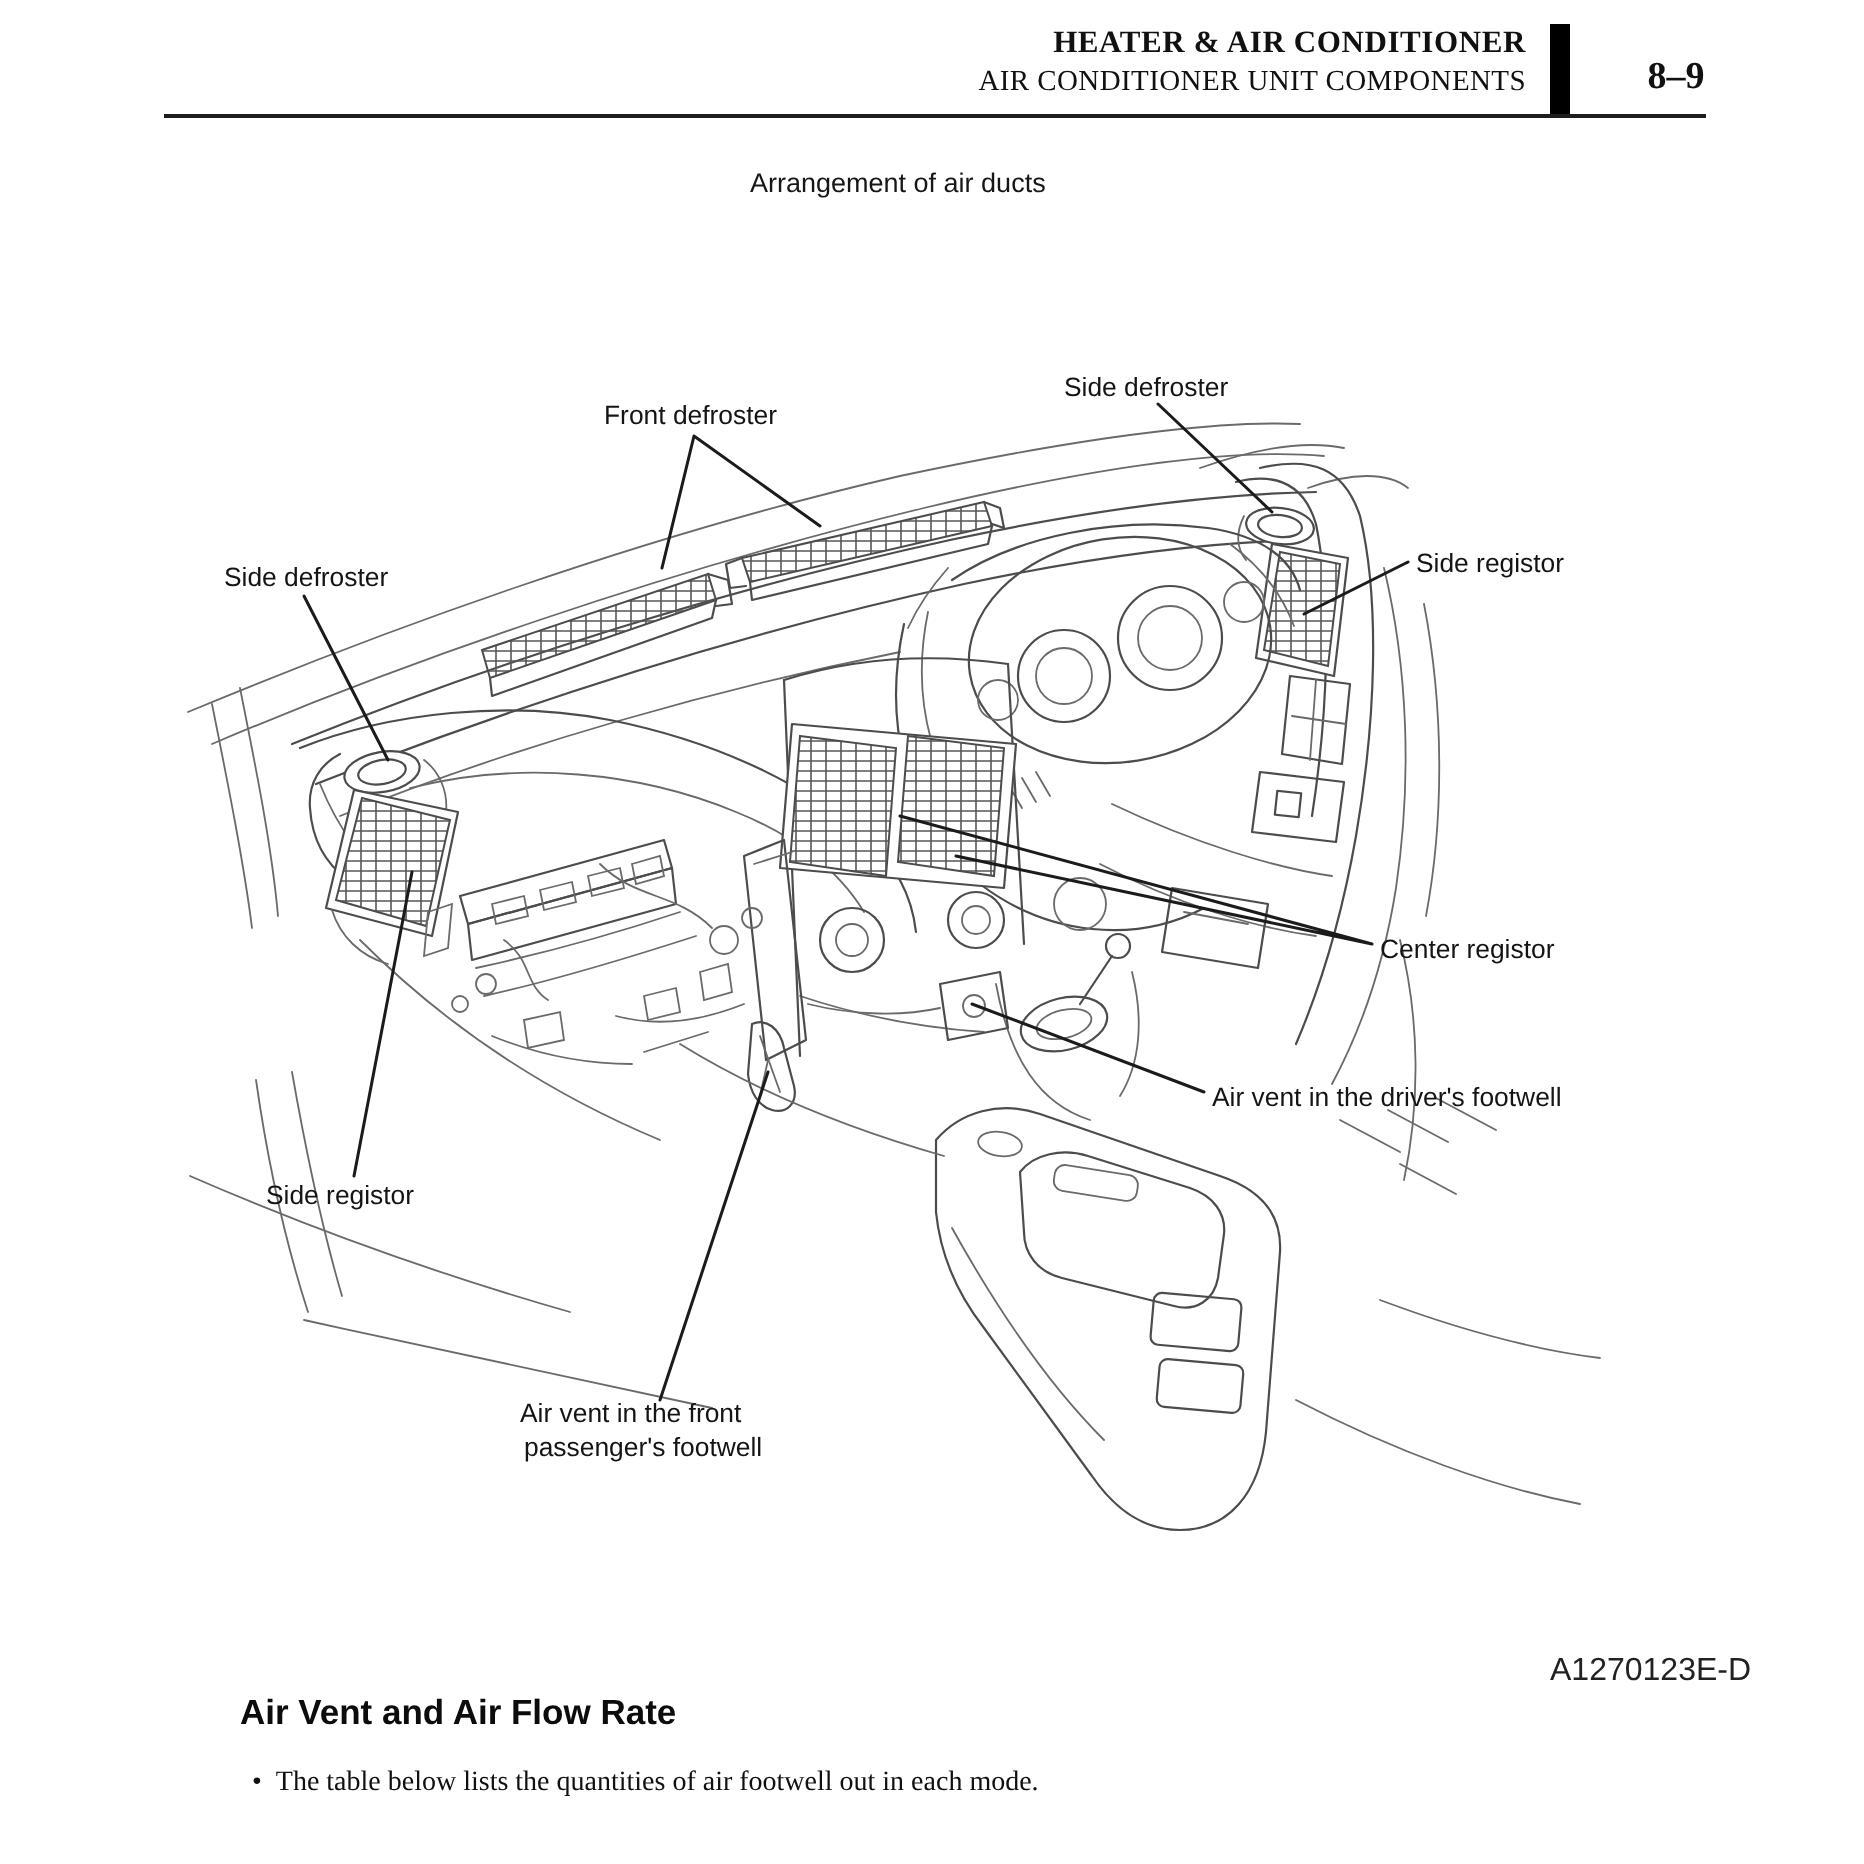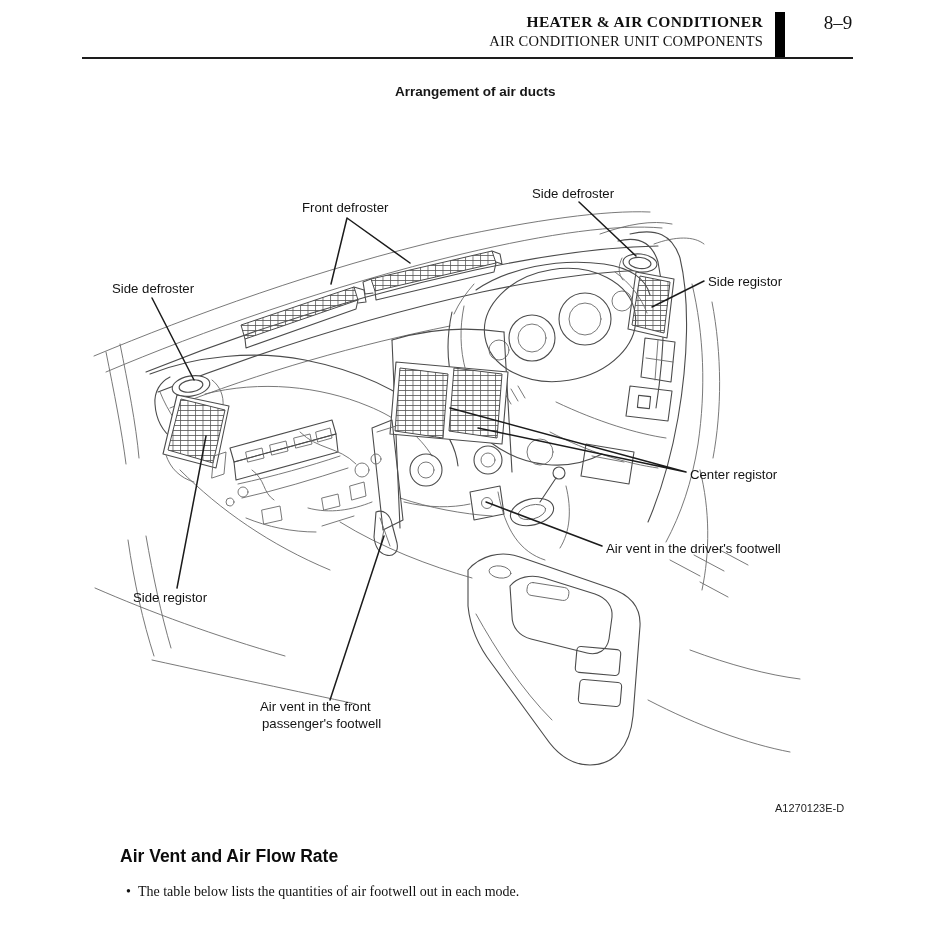--- a/index.html
+++ b/index.html
@@ -4,26 +4,26 @@
 <style>
   html,body{margin:0;padding:0;background:#fff;}
   .page{position:relative;width:932px;height:932px;background:#ffffff;overflow:hidden;
         font-family:"Liberation Sans",sans-serif;color:#111;}
   
   .hdr-chapter{position:absolute;top:13px;right:169px;font-family:"Liberation Serif",serif;
                font-weight:bold;font-size:15.5px;letter-spacing:.3px;white-space:nowrap;}
   .hdr-section{position:absolute;top:33px;right:169px;font-family:"Liberation Serif",serif;
                font-size:14.5px;letter-spacing:.2px;white-space:nowrap;}
   .hdr-bar{position:absolute;left:775px;top:12px;width:10px;height:45px;background:#000;}
-  .hdr-page{position:absolute;left:818px;top:12px;width:40px;text-align:center;
-            font-family:"Liberation Serif",serif;font-weight:normal;font-size:19px;}
+  .hdr-page{position:absolute;left:818px;top:28px;width:40px;text-align:center;
+            font-family:"Liberation Serif",serif;font-weight:bold;font-size:19px;}
   .hdr-rule{position:absolute;left:82px;top:57px;width:771px;height:2px;background:#1d1d1d;}
   
-  .fig-caption{position:absolute;left:395px;top:84px;font-size:13.5px;color:#161616;font-weight:bold;}
-  .fig-code{position:absolute;left:775px;top:802px;font-size:11px;color:#222;}
+  .fig-caption{position:absolute;left:375px;top:84px;font-size:13.5px;color:#161616;}
+  .fig-code{position:absolute;left:775px;top:827px;font-size:16px;color:#222;}
   
   .sec-heading{position:absolute;left:120px;top:846px;font-weight:bold;font-size:17.5px;color:#0c0c0c;}
   .sec-bullet{position:absolute;left:126px;top:884px;font-family:"Liberation Serif",serif;
               font-size:14px;color:#101010;display:flex;gap:7px;}
   
   .diagram{position:absolute;left:0;top:0;width:932px;height:932px;}
   .diagram .ln{fill:none;stroke:#4c4c4c;stroke-width:1.1;stroke-linecap:round;stroke-linejoin:round;}
   .diagram .lt{fill:none;stroke:#6a6a6a;stroke-width:0.9;stroke-linecap:round;}
   .diagram .lead{fill:none;stroke:#1b1b1b;stroke-width:1.5;stroke-linecap:round;}
   .diagram .grid{fill:url(#gridpat);stroke:#4c4c4c;stroke-width:1;}

